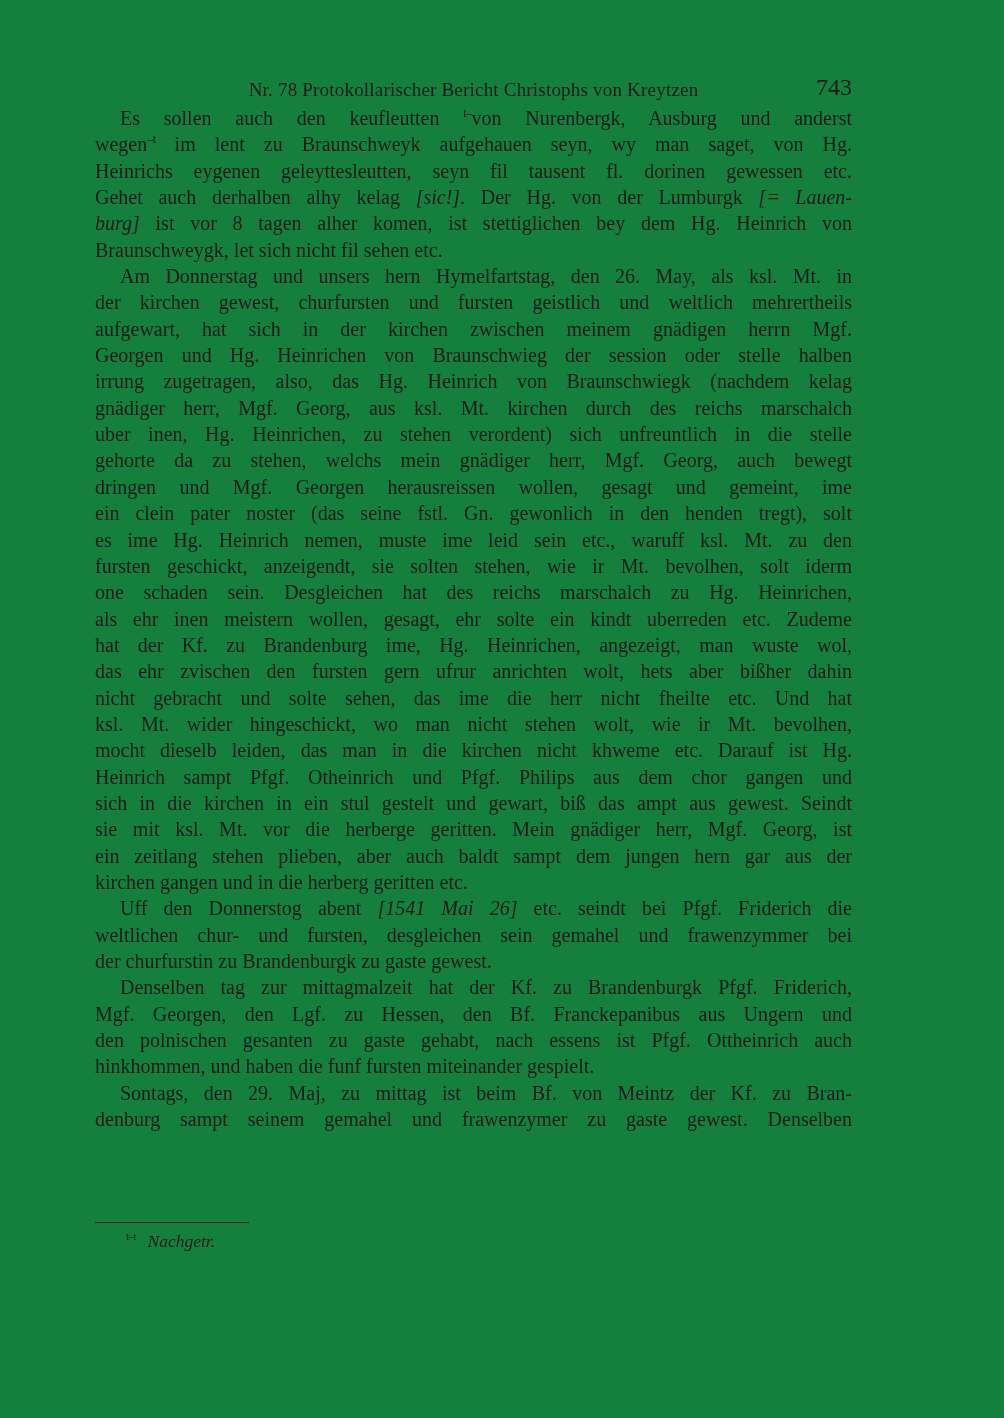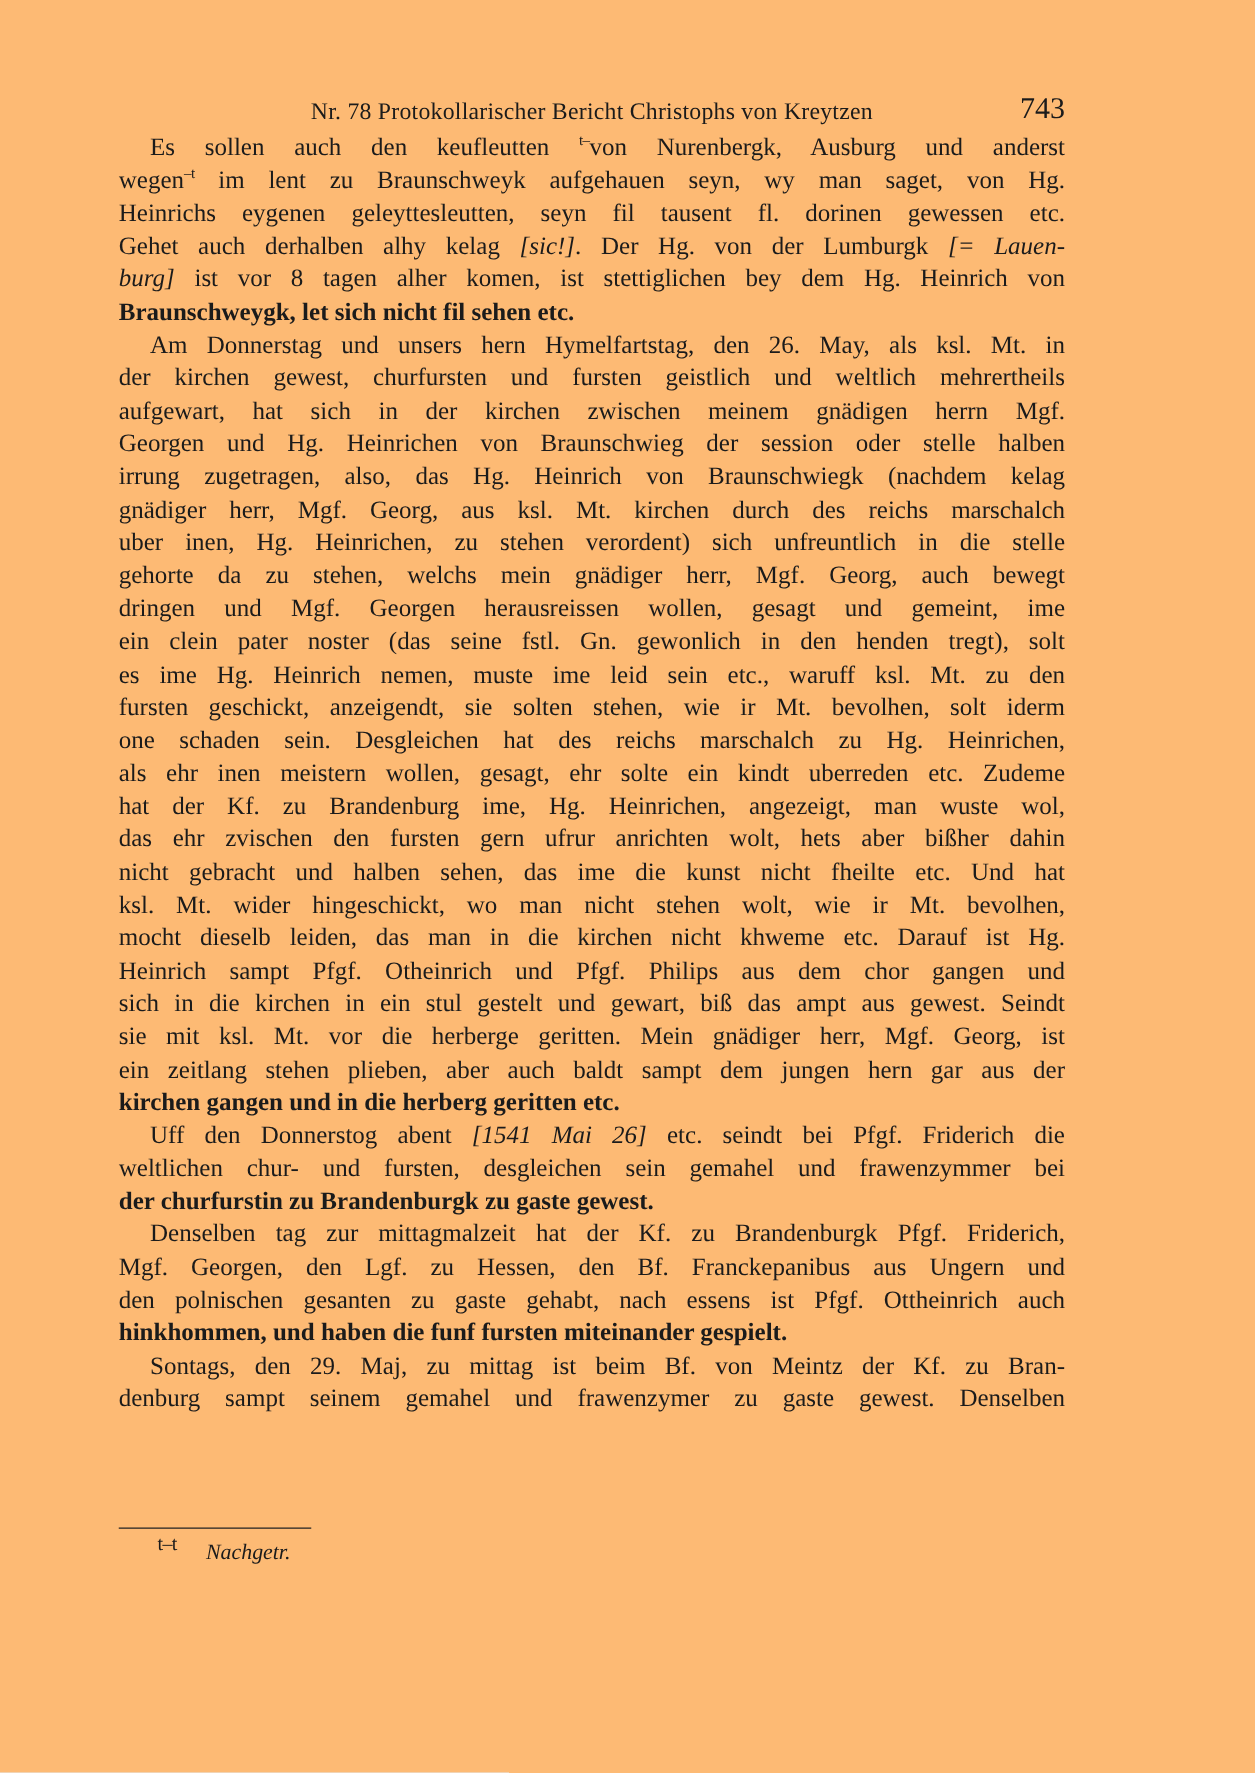--- a/index.html
+++ b/index.html
@@ -4,21 +4,21 @@
 <style>
   html, body {
     margin: 0;
     padding: 0;
     background: #e8e8e8;
   }
   .page {
     position: relative;
     width: 1004px;
     height: 1418px;
-    background: #fdba74;
+    background: #15803d;
     font-family: "Liberation Serif", serif;
     color: #1b1b1b;
     overflow: hidden;
   }
   
   .header {
     position: absolute;
     top: 76px;
     left: 95px;
     width: 757px;
@@ -49,21 +49,21 @@
     font-size: 20px;
     line-height: 26.35px;
   }
   .para { margin: 0; }
   .line {
     text-align: justify;
     text-align-last: justify;
     height: 26.35px;
     overflow: hidden;
   }
-  .line.last { text-align-last: left; font-weight: bold; }
+  .line.last { text-align-last: left; }
   .line.indent { padding-left: 25px; }
   .line em { }
   .line sup {
     font-size: 0.6em;
     line-height: 0;
     vertical-align: super;
     letter-spacing: -0.5px;
   }
   
   .footnotes {
@@ -78,24 +78,24 @@
     border-top: 1.6px solid #222222;
     margin: 0 0 7px 0;
   }
   .footnote {
     margin: 0;
     padding-left: 31px;
     font-size: 17.5px;
     line-height: 22px;
   }
   .footnote sup {
-    font-size: 16px;
+    font-size: 11px;
     font-style: normal;
     letter-spacing: -0.5px;
-    margin-right: 19px;
+    margin-right: 7px;
     vertical-align: super;
     line-height: 0;
   }
   .footnote em { font-style: italic; }
 </style>
 </head>
 <body>
 
 <div class="page">
 
@@ -123,21 +123,21 @@
         <div class="line"><span>uber inen, Hg. Heinrichen, zu stehen verordent) sich unfreuntlich in die stelle</span></div>
         <div class="line"><span>gehorte da zu stehen, welchs mein gnädiger herr, Mgf. Georg, auch bewegt</span></div>
         <div class="line"><span>dringen und Mgf. Georgen herausreissen wollen, gesagt und gemeint, ime</span></div>
         <div class="line"><span>ein clein pater noster (das seine fstl. Gn. gewonlich in den henden tregt), solt</span></div>
         <div class="line"><span>es ime Hg. Heinrich nemen, muste ime leid sein etc., waruff ksl. Mt. zu den</span></div>
         <div class="line"><span>fursten geschickt, anzeigendt, sie solten stehen, wie ir Mt. bevolhen, solt iderm</span></div>
         <div class="line"><span>one schaden sein. Desgleichen hat des reichs marschalch zu Hg. Heinrichen,</span></div>
         <div class="line"><span>als ehr inen meistern wollen, gesagt, ehr solte ein kindt uberreden etc. Zudeme</span></div>
         <div class="line"><span>hat der Kf. zu Brandenburg ime, Hg. Heinrichen, angezeigt, man wuste wol,</span></div>
         <div class="line"><span>das ehr zvischen den fursten gern ufrur anrichten wolt, hets aber bißher dahin</span></div>
-        <div class="line"><span>nicht gebracht und halben sehen, das ime die kunst nicht fheilte etc. Und hat</span></div>
+        <div class="line"><span>nicht gebracht und solte sehen, das ime die herr nicht fheilte etc. Und hat</span></div>
         <div class="line"><span>ksl. Mt. wider hingeschickt, wo man nicht stehen wolt, wie ir Mt. bevolhen,</span></div>
         <div class="line"><span>mocht dieselb leiden, das man in die kirchen nicht khweme etc. Darauf ist Hg.</span></div>
         <div class="line"><span>Heinrich sampt Pfgf. Otheinrich und Pfgf. Philips aus dem chor gangen und</span></div>
         <div class="line"><span>sich in die kirchen in ein stul gestelt und gewart, biß das ampt aus gewest. Seindt</span></div>
         <div class="line"><span>sie mit ksl. Mt. vor die herberge geritten. Mein gnädiger herr, Mgf. Georg, ist</span></div>
         <div class="line"><span>ein zeitlang stehen plieben, aber auch baldt sampt dem jungen hern gar aus der</span></div>
         <div class="line last"><span>kirchen gangen und in die herberg geritten etc.</span></div>
       </div>
       <div class="para">
         <div class="line indent"><span>Uff den Donnerstog abent </span><em>[1541 Mai 26]</em><span> etc. seindt bei Pfgf. Friderich die</span></div>

